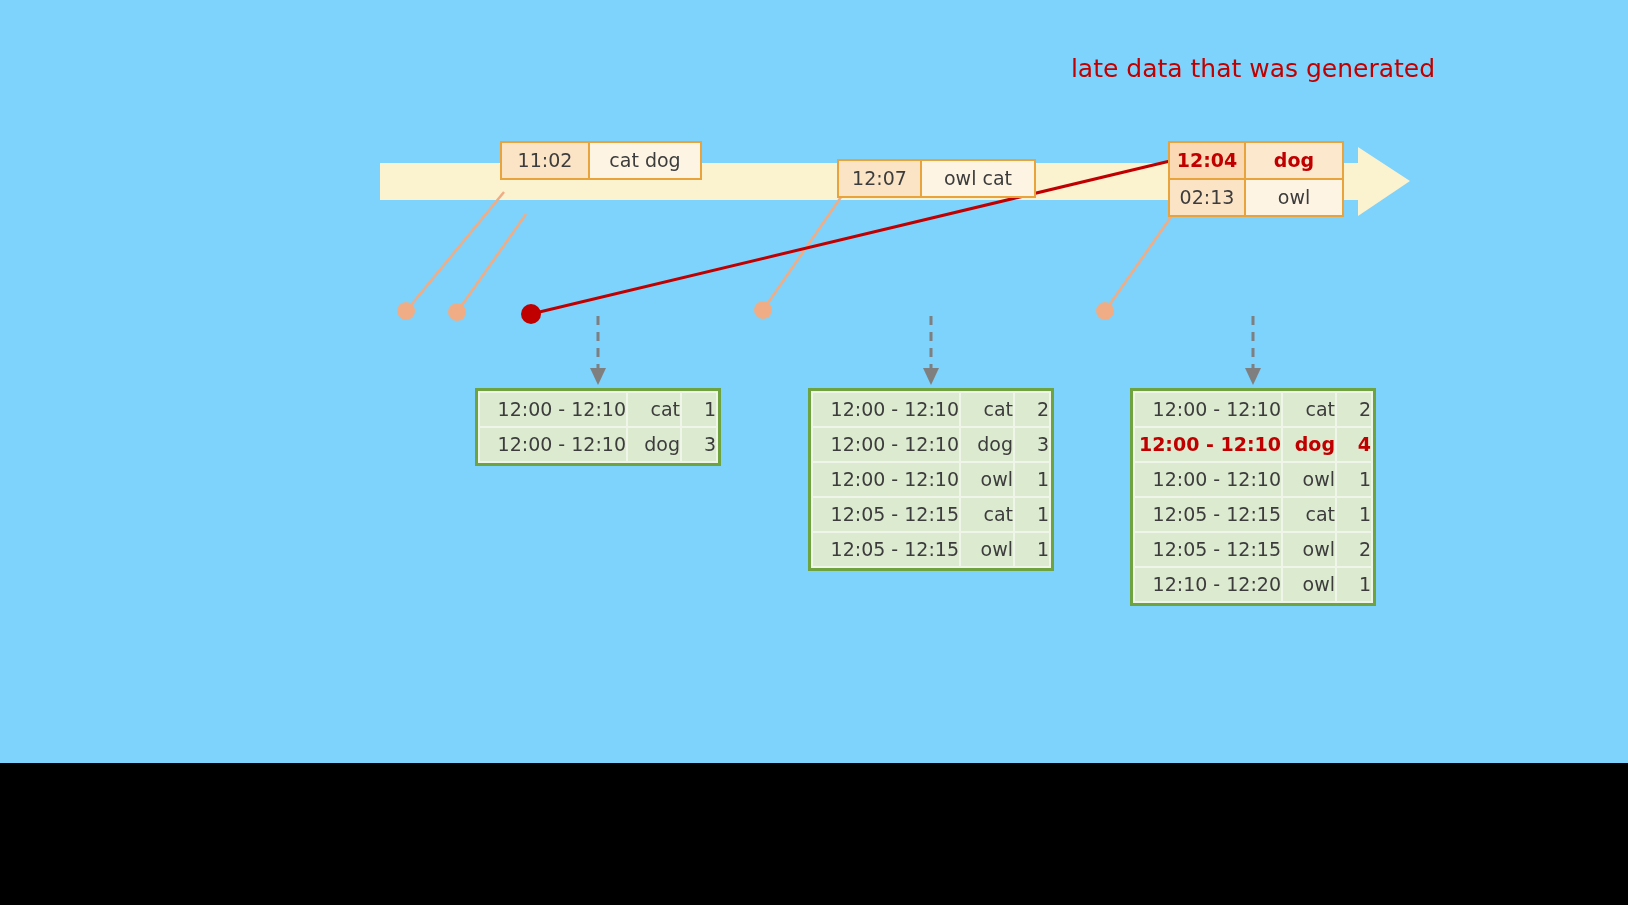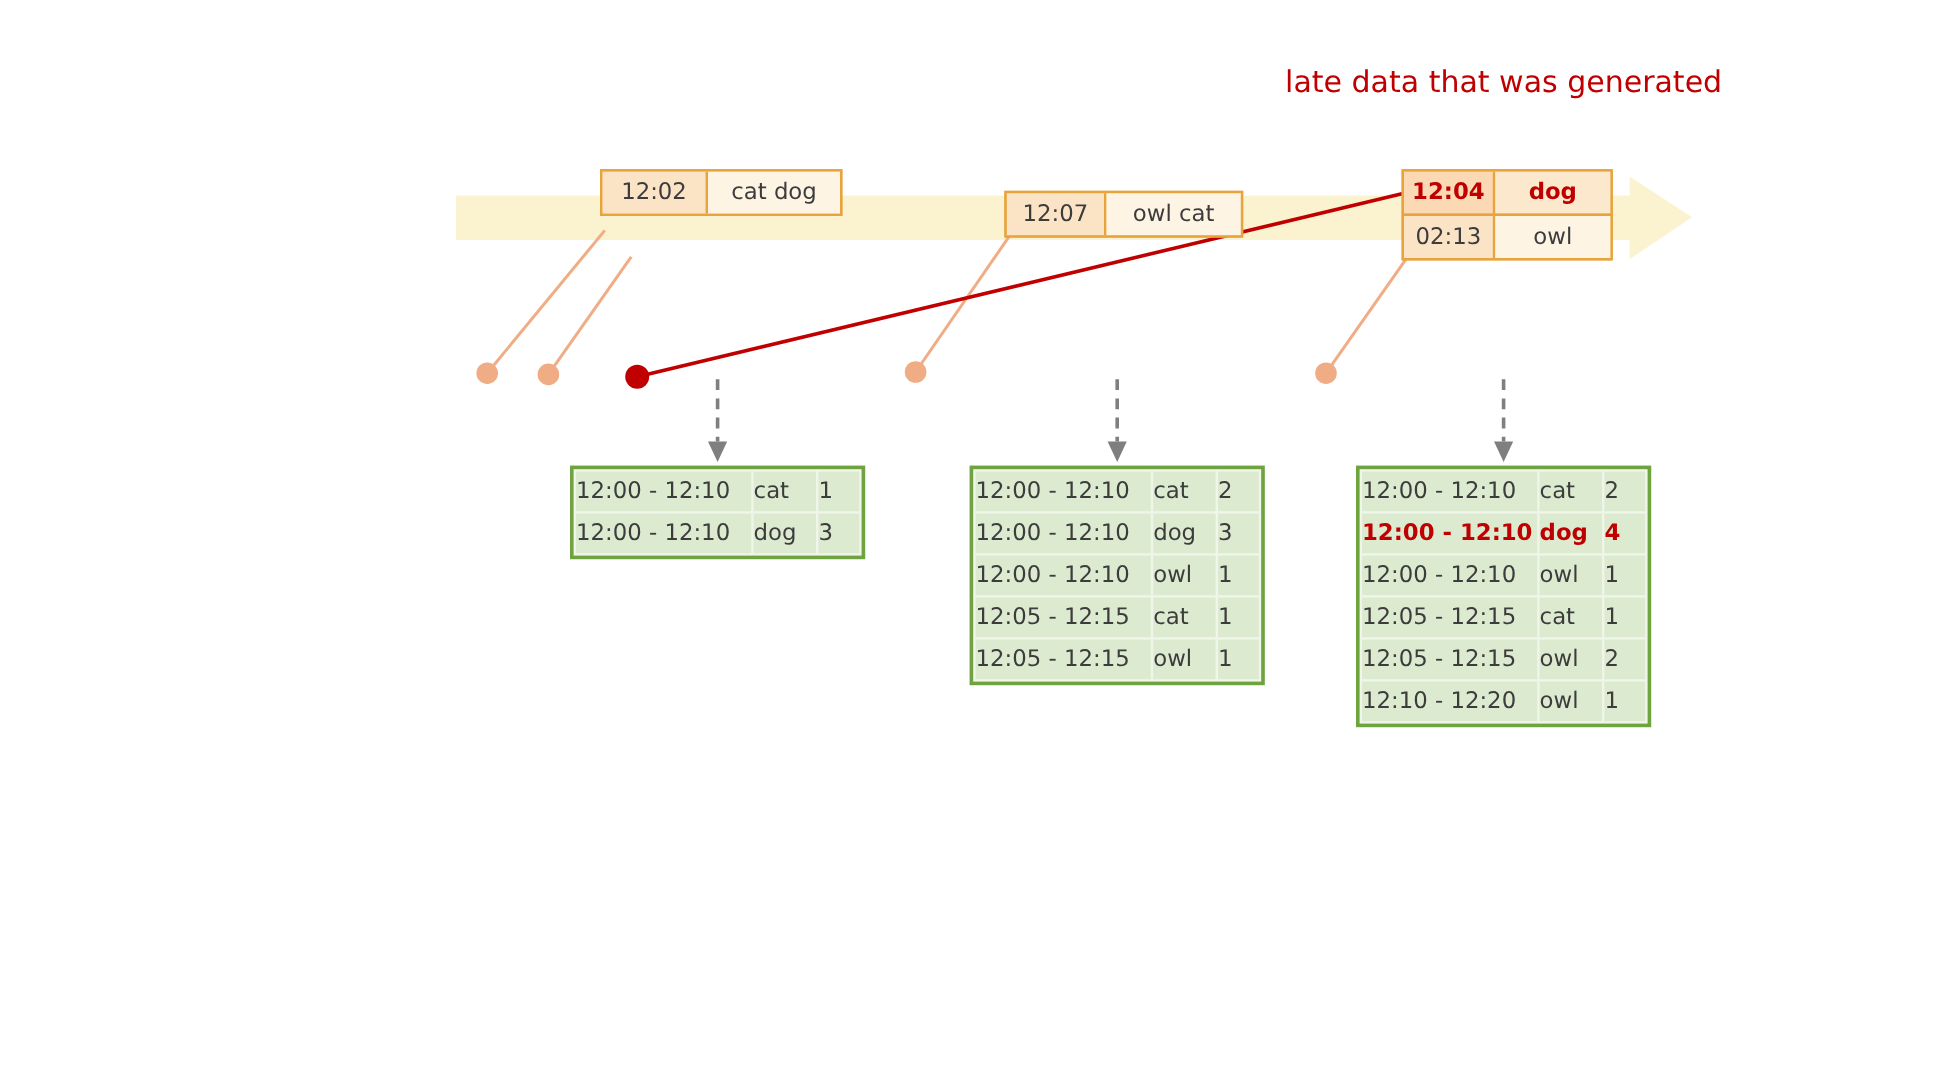--- a/index.html
+++ b/index.html
@@ -1,21 +1,21 @@
 <!DOCTYPE html>
 <html><head>
 <meta charset="utf-8">
 <style>
   * { margin:0; padding:0; box-sizing:border-box; }
   html,body { background:#000; }
   body {
     width:1628px; height:905px; overflow:hidden;
     font-family:"DejaVu Sans", sans-serif;
   }
-  .canvas { position:relative; width:1628px; height:905px; background:#ffffff; }
+  .canvas { position:relative; width:1628px; height:763px; background:#7dd3fc; }
   .layer { position:absolute; left:0; top:0; }
 
   
   .note {
     position:absolute; color:#c00000; font-size:25px;
     text-align:center; line-height:37px;
   }
   .note-top    { left:1023px; top:50px;  width:460px; }
   .note-bottom { left:1023px; top:630px; width:460px; }
 
@@ -38,21 +38,21 @@
   .event-row.late .event-words { background:#fce8cd; color:#c00000; font-weight:bold; }
 
   
   .result-table {
     position:absolute; border:3px solid #6ea340; background:#eff5e8;
     padding:2px; display:flex; flex-direction:column; gap:2px;
   }
   .r-row { display:flex; gap:2px; }
   .r-cell {
     background:#dcead0; height:33px; line-height:33px;
-    text-align:left; font-size:19px; color:#3c3c3c;
+    text-align:right; font-size:19px; color:#3c3c3c;
   }
   .r-window { width:146px; }
   .r-word   { width:52px; }
   .r-count  { width:34px; }
   .r-row.highlight .r-cell { color:#c00000; font-weight:bold; }
 </style>
 </head>
 <body>
 
 <div class="canvas">
@@ -88,21 +88,21 @@
     <circle cx="1105" cy="311" r="9" fill="#f0ad85"></circle>
     <circle cx="531" cy="314" r="10" fill="#c00000"></circle>
   </svg>
 
   <div class="note note-top">
     <div>late data that was generated</div>
   </div>
 
   <div class="event-table" id="event-table-0" style="left:500px; top:141px; --tw:88px; --ww:110px;">
       <div class="event-row">
-        <div class="event-time">12:02</div>
+        <div class="event-time">11:02</div>
         <div class="event-words">cat dog</div>
       </div>
     </div>
   <div class="event-table" id="event-table-1" style="left:837px; top:159px; --tw:83px; --ww:112px;">
       <div class="event-row">
         <div class="event-time">12:07</div>
         <div class="event-words">owl cat</div>
       </div>
     </div>
   <div class="event-table" id="event-table-2" style="left:1168px; top:141px; --tw:76px; --ww:96px;">

